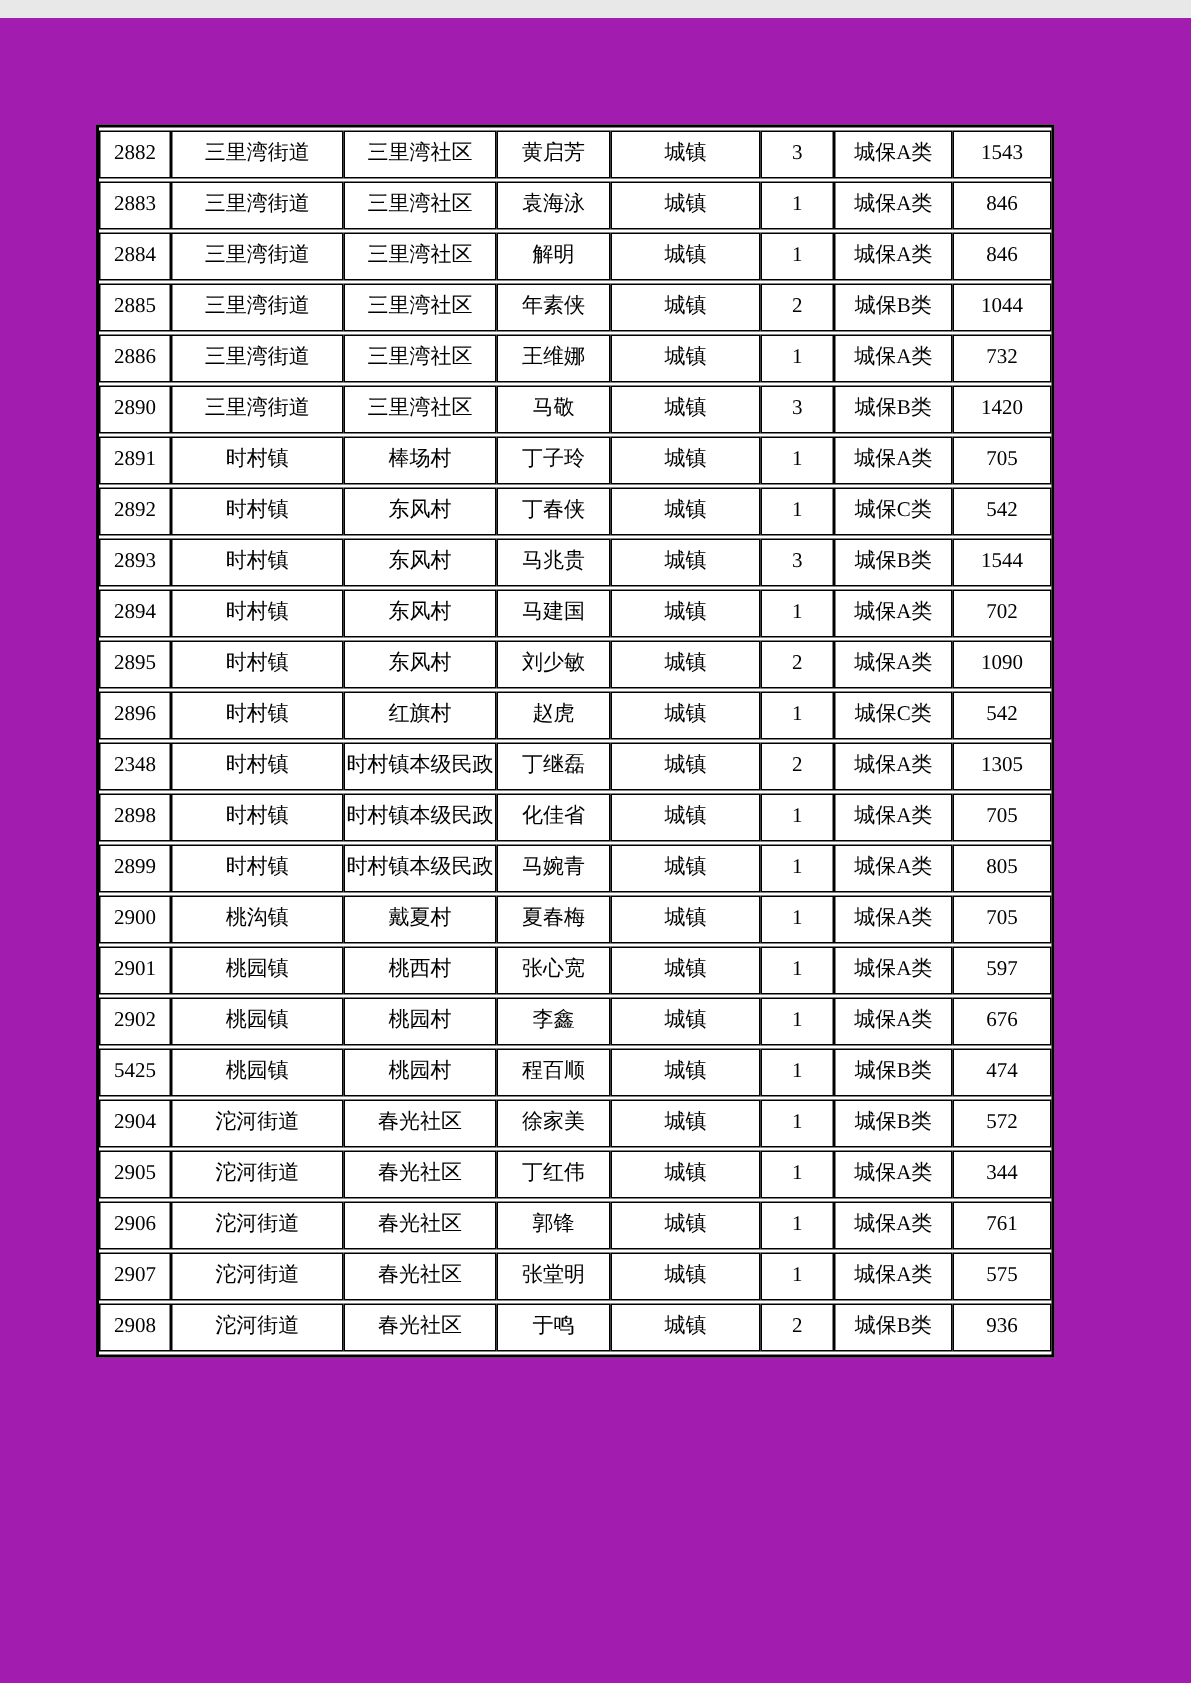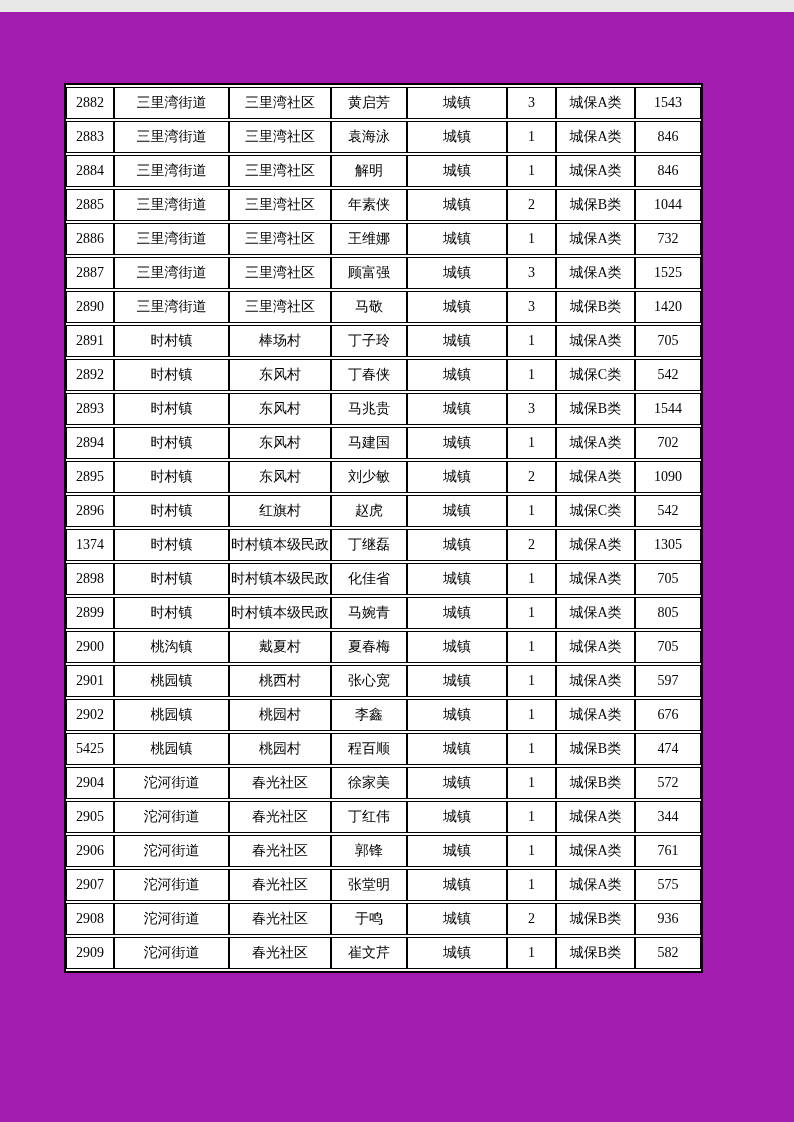--- a/index.html
+++ b/index.html
@@ -106,30 +106,20 @@
           <td>2886</td>
           <td>三里湾街道</td>
           <td>三里湾社区</td>
           <td>王维娜</td>
           <td>城镇</td>
           <td>1</td>
           <td>城保A类</td>
           <td>732</td>
         </tr>
         <tr>
-          <td>2887</td>
-          <td>三里湾街道</td>
-          <td>三里湾社区</td>
-          <td>顾富强</td>
-          <td>城镇</td>
-          <td>3</td>
-          <td>城保A类</td>
-          <td>1525</td>
-        </tr>
-        <tr>
           <td>2890</td>
           <td>三里湾街道</td>
           <td>三里湾社区</td>
           <td>马敬</td>
           <td>城镇</td>
           <td>3</td>
           <td>城保B类</td>
           <td>1420</td>
         </tr>
         <tr>
@@ -186,21 +176,21 @@
           <td>2896</td>
           <td>时村镇</td>
           <td>红旗村</td>
           <td>赵虎</td>
           <td>城镇</td>
           <td>1</td>
           <td>城保C类</td>
           <td>542</td>
         </tr>
         <tr>
-          <td>1374</td>
+          <td>2348</td>
           <td>时村镇</td>
           <td>时村镇本级民政</td>
           <td>丁继磊</td>
           <td>城镇</td>
           <td>2</td>
           <td>城保A类</td>
           <td>1305</td>
         </tr>
         <tr>
           <td>2898</td>
@@ -304,26 +294,16 @@
         </tr>
         <tr>
           <td>2908</td>
           <td>沱河街道</td>
           <td>春光社区</td>
           <td>于鸣</td>
           <td>城镇</td>
           <td>2</td>
           <td>城保B类</td>
           <td>936</td>
-        </tr>
-        <tr>
-          <td>2909</td>
-          <td>沱河街道</td>
-          <td>春光社区</td>
-          <td>崔文芹</td>
-          <td>城镇</td>
-          <td>1</td>
-          <td>城保B类</td>
-          <td>582</td>
         </tr>
       </tbody>
   </table>
 </div>
 
 </body></html>

